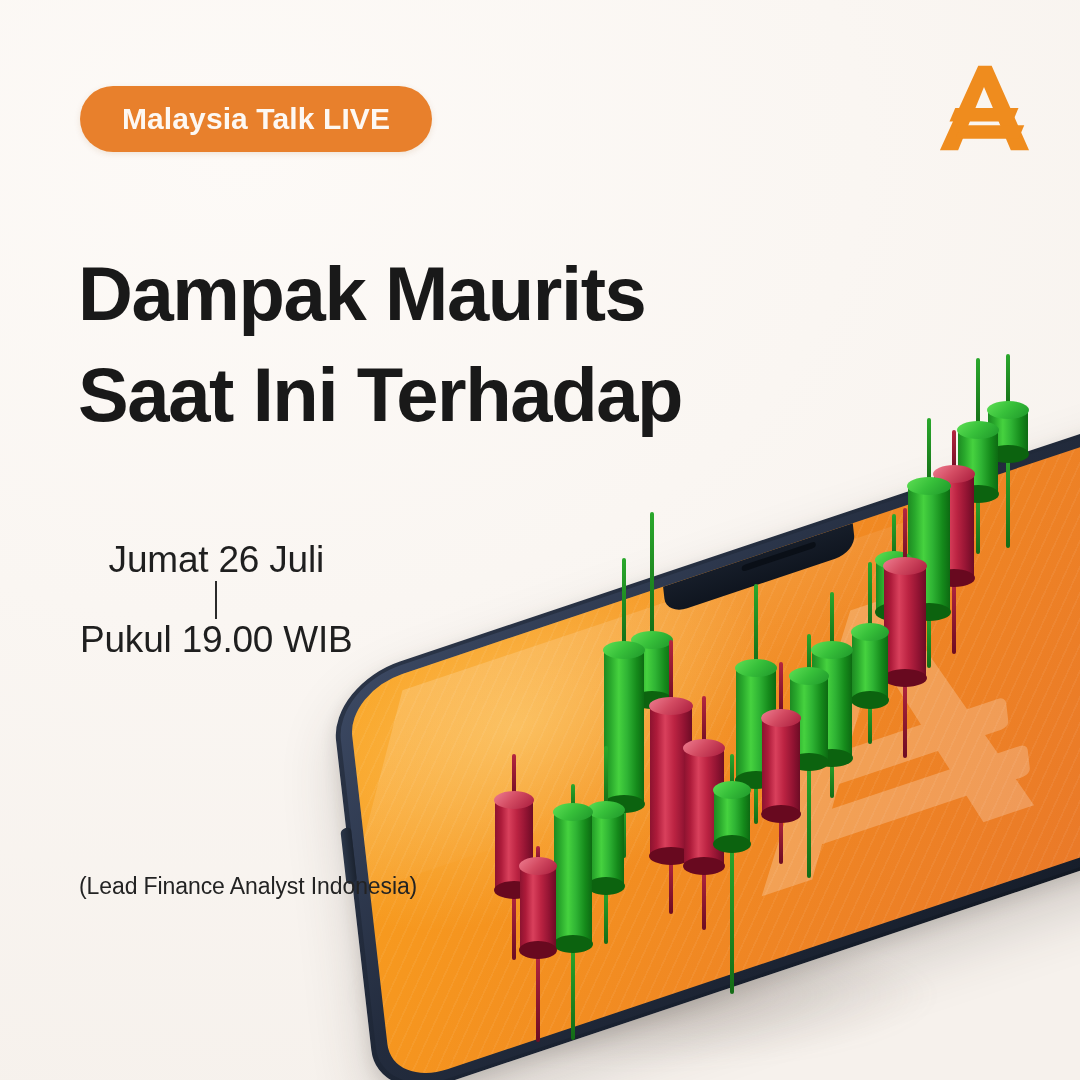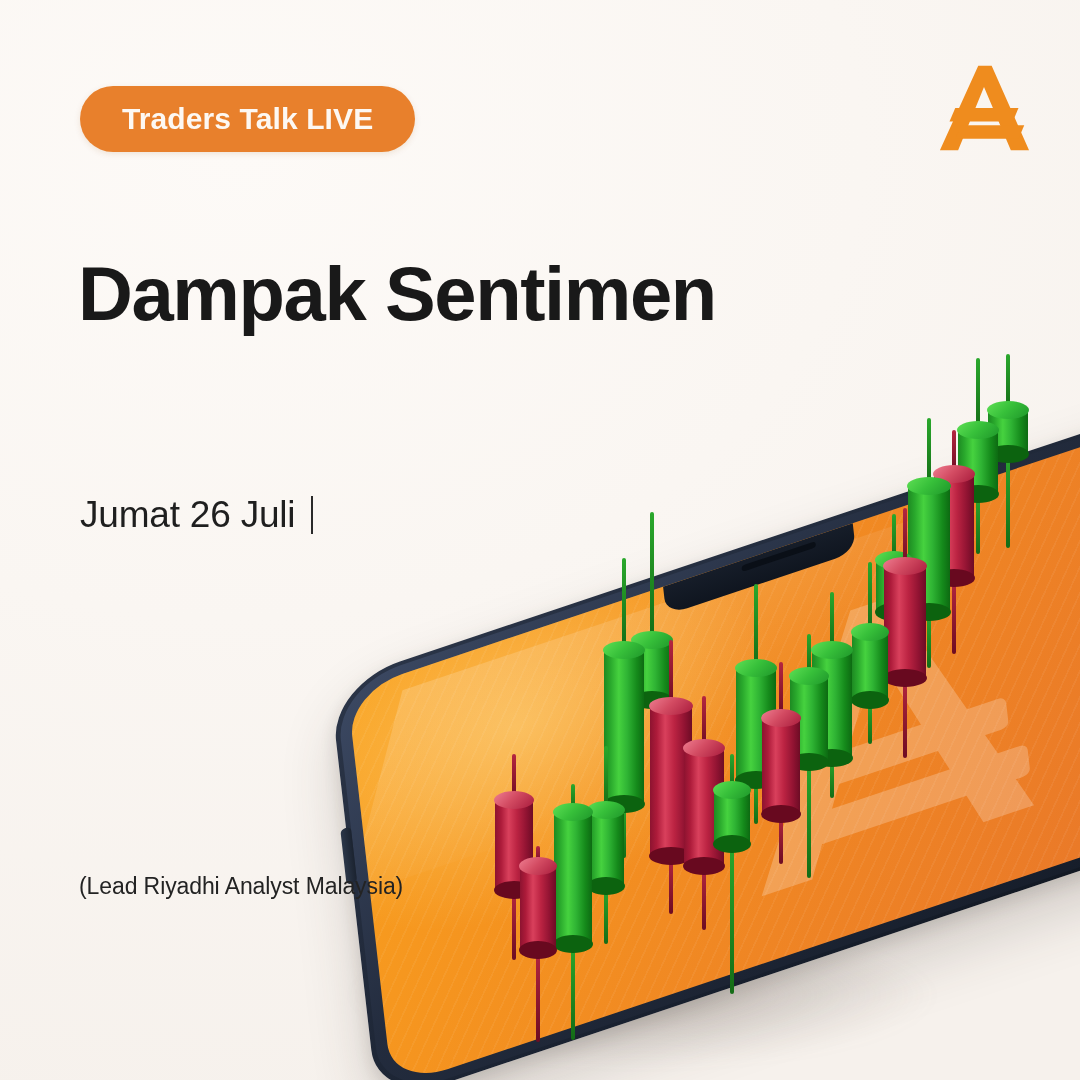--- a/index.html
+++ b/index.html
@@ -57,28 +57,29 @@
     font-weight: 700;
     line-height: 1.33;
     letter-spacing: -1.4px;
   }
   .headline .ln { display: block; }
 
   
   .schedule {
     position: absolute;
     left: 80px;
-    top: 494px;
+    top: 539px;
     display: flex;
     align-items: center;
     color: #1f1f1f;
     font-size: 37px;
     font-weight: 400;
     letter-spacing: -.2px;
     white-space: nowrap;
+    flex-direction: column;
   }
   .sched-sep {
     display: inline-block;
     width: 2px;
     height: 38px;
     background: #2a2a2a;
     margin: 0 16px;
   }
 
   
@@ -479,35 +480,37 @@
           <div class="wick down" style="height: 94px;"></div>
           <div class="body" style="top: 56px; height: 44px;">
             <div class="base"></div>
             <div class="cap"></div>
           </div>
         </div>
       </div>
   </div>
 
   <div class="badge">
-    <span class="badge-label">Traders Talk LIVE</span>
+    <span class="badge-label">Malaysia Talk LIVE</span>
   </div>
 
   <h1 class="headline">
-    <span class="ln">Dampak Sentimen</span>
+    <span class="ln">Dampak Maurits</span>
+    <span class="ln">Saat Ini Terhadap</span>
   </h1>
 
   <div class="schedule">
     <span>Jumat 26 Juli</span>
     <span class="sched-sep"></span>
+    <span>Pukul 19.00 WIB</span>
   </div>
 
   <div class="credits">
     <div class="credit-block">
-      <div class="credit-role">(Lead Riyadhi Analyst Malaysia)</div>
+      <div class="credit-role">(Lead Finance Analyst Indonesia)</div>
     </div>
   </div>
 
   <svg class="logo" viewBox="0 0 100 96">
     <g fill="#ef8c1e">
       <path d="M44 4 L58 4 L97 92 L78 92 L50 26 L23 92 L4 92 Z"></path>
       <path d="M20 48 L86 48 L80 62 L14 62 Z"></path>
       <path d="M26 66 L92 66 L86 80 L20 80 Z"></path>
     </g>
   </svg>

